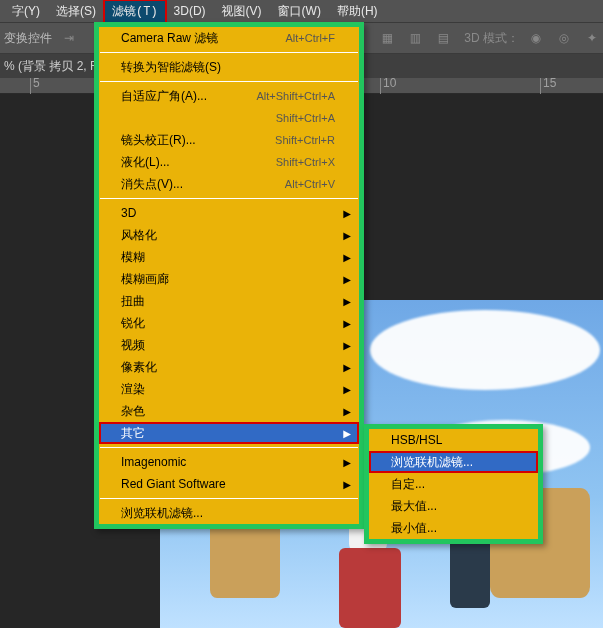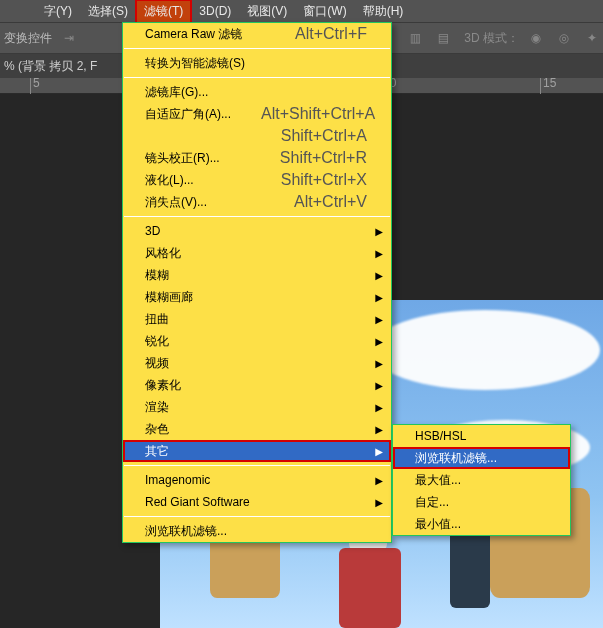--- a/index.html
+++ b/index.html
@@ -1,38 +1,38 @@
 <!DOCTYPE html>
 <html><head>
 <meta charset="utf-8">
 <style>
   * { margin:0; padding:0; box-sizing:border-box; font-family:"Microsoft YaHei","SimSun",Arial,sans-serif; font-size:12px; user-select:none; }
   body { width:603px; height:628px; background:#535353; overflow:hidden; position:relative; }
-  .menubar { height:22px; display:flex; align-items:center; padding-left:4px; color:#e8e8e8; background:#535353;margin-left:32px; }
+  .menubar { height:22px; display:flex; align-items:center; padding-left:4px; color:#e8e8e8; background:#535353; }
   .menubar .m { padding:3px 8px; cursor:default; }
-  .menubar .m.active { background:#c2410c; outline:2px solid #d40000; outline-offset:-1px; }
+  .menubar .m.active { background:#0c4a6e; outline:2px solid #d40000; outline-offset:-1px;font-family:Liberation Mono, monospace; }
   .toolbar { height:32px; background:#535353; border-top:1px solid #3a3a3a; border-bottom:1px solid #3a3a3a; display:flex; align-items:center; color:#bcbcbc; padding-left:4px; gap:6px;}
   .toolbar .tb { width:22px; height:22px; display:flex; align-items:center; justify-content:center; opacity:.5;}
   .tabstrip { height:24px; background:#3f3f3f; color:#d0d0d0; display:flex; align-items:center; padding-left:4px; }
   .ruler-h { height:16px; background:#535353; border-bottom:1px solid #2a2a2a; position:relative; color:#a0a0a0; font-size:9px;}
   .ruler-h .tick { position:absolute; top:0; border-left:1px solid #888; height:16px; padding-left:2px; line-height:10px;}
   .canvas { position:absolute; left:0; top:94px; right:0; bottom:0; background:#262626; }
   .photo { position:absolute; left:160px; top:206px; width:443px; height:328px; overflow:hidden; }
   .sky { position:absolute; inset:0; background:linear-gradient(#6fa8e6 0%, #8fc4f2 60%, #bfe1ff 100%); }
   .cloud { position:absolute; background:#fff; border-radius:50%; filter:blur(1px); opacity:.95;}
   .person { position:absolute; bottom:0; }
   .hat { background:#d9b06a; border-radius:50% 50% 10% 10%; }
   .bag { background:#caa05a; border-radius:10%; }
   
-  .menu { position:absolute; background:#fde047; border:1px solid #22c55e; box-shadow:3px 3px 6px rgba(0,0,0,.35); color:#000;margin-left:28px; }
+  .menu { position:absolute; background:#eab308; border:5px solid #22c55e; box-shadow:3px 3px 6px rgba(0,0,0,.35); color:#000; }
   .menu .row { height:22px; display:flex; align-items:center; padding:0 24px 0 22px; white-space:nowrap; position:relative; cursor:default;}
   .menu .row.hl { background:#316ac5; color:#fff; }
   .menu .row.redbox { outline:2px solid #d40000; outline-offset:-2px; }
   .menu .sep { height:1px; margin:3px 1px; background:#c8c8c8; border-bottom:1px solid #fff; }
-  .menu .sc { margin-left:auto; padding-left:30px; color:#555; font-size:16px;}
+  .menu .sc { margin-left:auto; padding-left:30px; color:#555; font-size:11px;}
   .menu .arrow { position:absolute; right:8px; font-size:10px; }
   .main-menu { left:94px; top:22px; width:270px; }
   .sub-menu  { left:364px; top:424px; width:179px;text-align:center; }
   .mode3d { color:#8a8a8a; font-size:12px; margin-left:4px;}
 </style>
 </head>
 <body>
 
 <div class="menubar">
   <div class="m">字(Y)</div>
@@ -95,23 +95,20 @@
   <div class="row">
     <span>Camera Raw 滤镜</span>
       <span class="sc">Alt+Ctrl+F</span>
   </div>
   <div class="sep"></div>
   <div class="row">
       <span>转换为智能滤镜(S)</span>
     </div>
   <div class="sep"></div>
   <div class="row">
-      <span>滤镜库(G)...</span>
-    </div>
-  <div class="row">
       <span>自适应广角(A)...</span>
       <span class="sc">Alt+Shift+Ctrl+A</span>
     </div>
   <div class="row">
       <span class="sc">Shift+Ctrl+A</span>
     </div>
   <div class="row">
       <span>镜头校正(R)...</span>
       <span class="sc">Shift+Ctrl+R</span>
     </div>
@@ -184,21 +181,21 @@
 </div>
 
 <div class="menu sub-menu">
   <div class="row">
       <span>HSB/HSL</span>
     </div>
   <div class="row hl redbox">
       <span>浏览联机滤镜...</span>
     </div>
   <div class="row">
+      <span>自定...</span>
+    </div>
+  <div class="row">
       <span>最大值...</span>
     </div>
   <div class="row">
-      <span>自定...</span>
-    </div>
-  <div class="row">
       <span>最小值...</span>
     </div>
 </div>
 
 </body></html>

